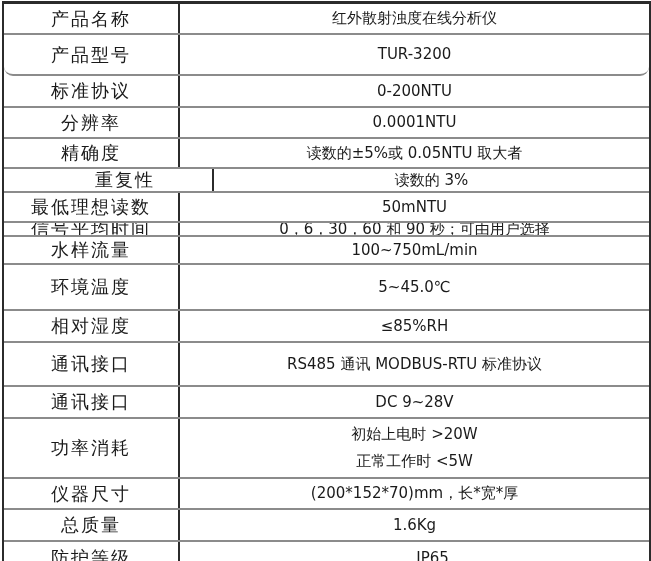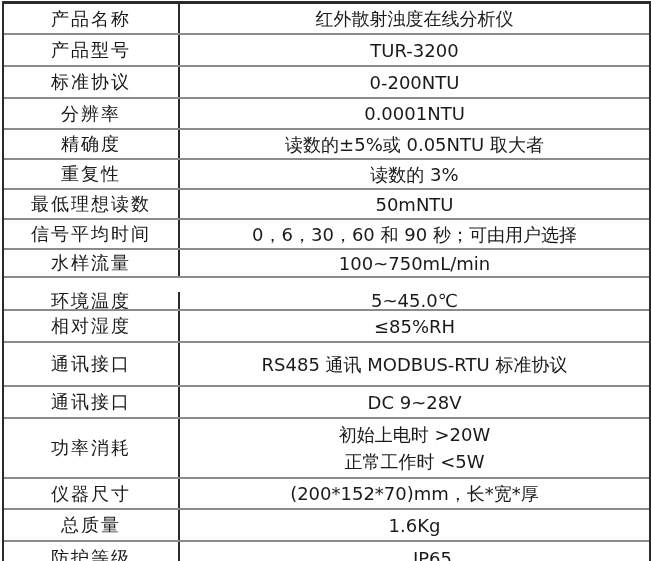--- a/index.html
+++ b/index.html
@@ -52,40 +52,40 @@
   .label-cell {
     width: 176px;
     border-right: 2px solid var(--border-dark, #2b2b2b);
     font-size: 18px;
     letter-spacing: 2px;
     text-align: center;
     white-space: nowrap;
   }
   .value-cell {
     flex: 1;
-    font-size: 18px;
+    font-size: 15px;
     text-align: center;
   }
   .value-line {
     line-height: 27px;
     white-space: nowrap;
   }
 </style>
 </head>
 <body>
 
 <div class="page">
   <div class="spec-table">
       <div class="row" style="height: 31px;">
         <div class="cell label-cell">产品名称</div>
         <div class="cell value-cell">
           <div class="value-line">红外散射浊度在线分析仪</div>
         </div>
       </div>
-      <div class="row" style="height: 32px;">
+      <div class="row" style="height: 41px; border-radius: 9px;">
         <div class="cell label-cell">产品型号</div>
         <div class="cell value-cell">
           <div class="value-line">TUR-3200</div>
         </div>
       </div>
       <div class="row" style="height: 32px;">
         <div class="cell label-cell">标准协议</div>
         <div class="cell value-cell">
           <div class="value-line">0-200NTU</div>
         </div>
@@ -95,45 +95,45 @@
         <div class="cell value-cell">
           <div class="value-line">0.0001NTU</div>
         </div>
       </div>
       <div class="row" style="height: 30px;">
         <div class="cell label-cell">精确度</div>
         <div class="cell value-cell">
           <div class="value-line">读数的±5%或 0.05NTU 取大者</div>
         </div>
       </div>
-      <div class="row" style="height: 30px;">
+      <div class="row" style="height: 24px; padding-left: 34px;">
         <div class="cell label-cell">重复性</div>
         <div class="cell value-cell">
           <div class="value-line">读数的 3%</div>
         </div>
       </div>
       <div class="row" style="height: 30px;">
         <div class="cell label-cell">最低理想读数</div>
         <div class="cell value-cell">
           <div class="value-line">50mNTU</div>
         </div>
       </div>
-      <div class="row" style="height: 30px;">
+      <div class="row" style="height: 14px;">
         <div class="cell label-cell">信号平均时间</div>
         <div class="cell value-cell">
           <div class="value-line">0，6，30，60 和 90 秒；可由用户选择</div>
         </div>
       </div>
       <div class="row" style="height: 28px;">
         <div class="cell label-cell">水样流量</div>
         <div class="cell value-cell">
           <div class="value-line">100~750mL/min</div>
         </div>
       </div>
-      <div class="row" style="height: 19px; margin-top: 14px;">
+      <div class="row" style="height: 46px;">
         <div class="cell label-cell">环境温度</div>
         <div class="cell value-cell">
           <div class="value-line">5~45.0℃</div>
         </div>
       </div>
       <div class="row" style="height: 32px;">
         <div class="cell label-cell">相对湿度</div>
         <div class="cell value-cell">
           <div class="value-line">≤85%RH</div>
         </div>

